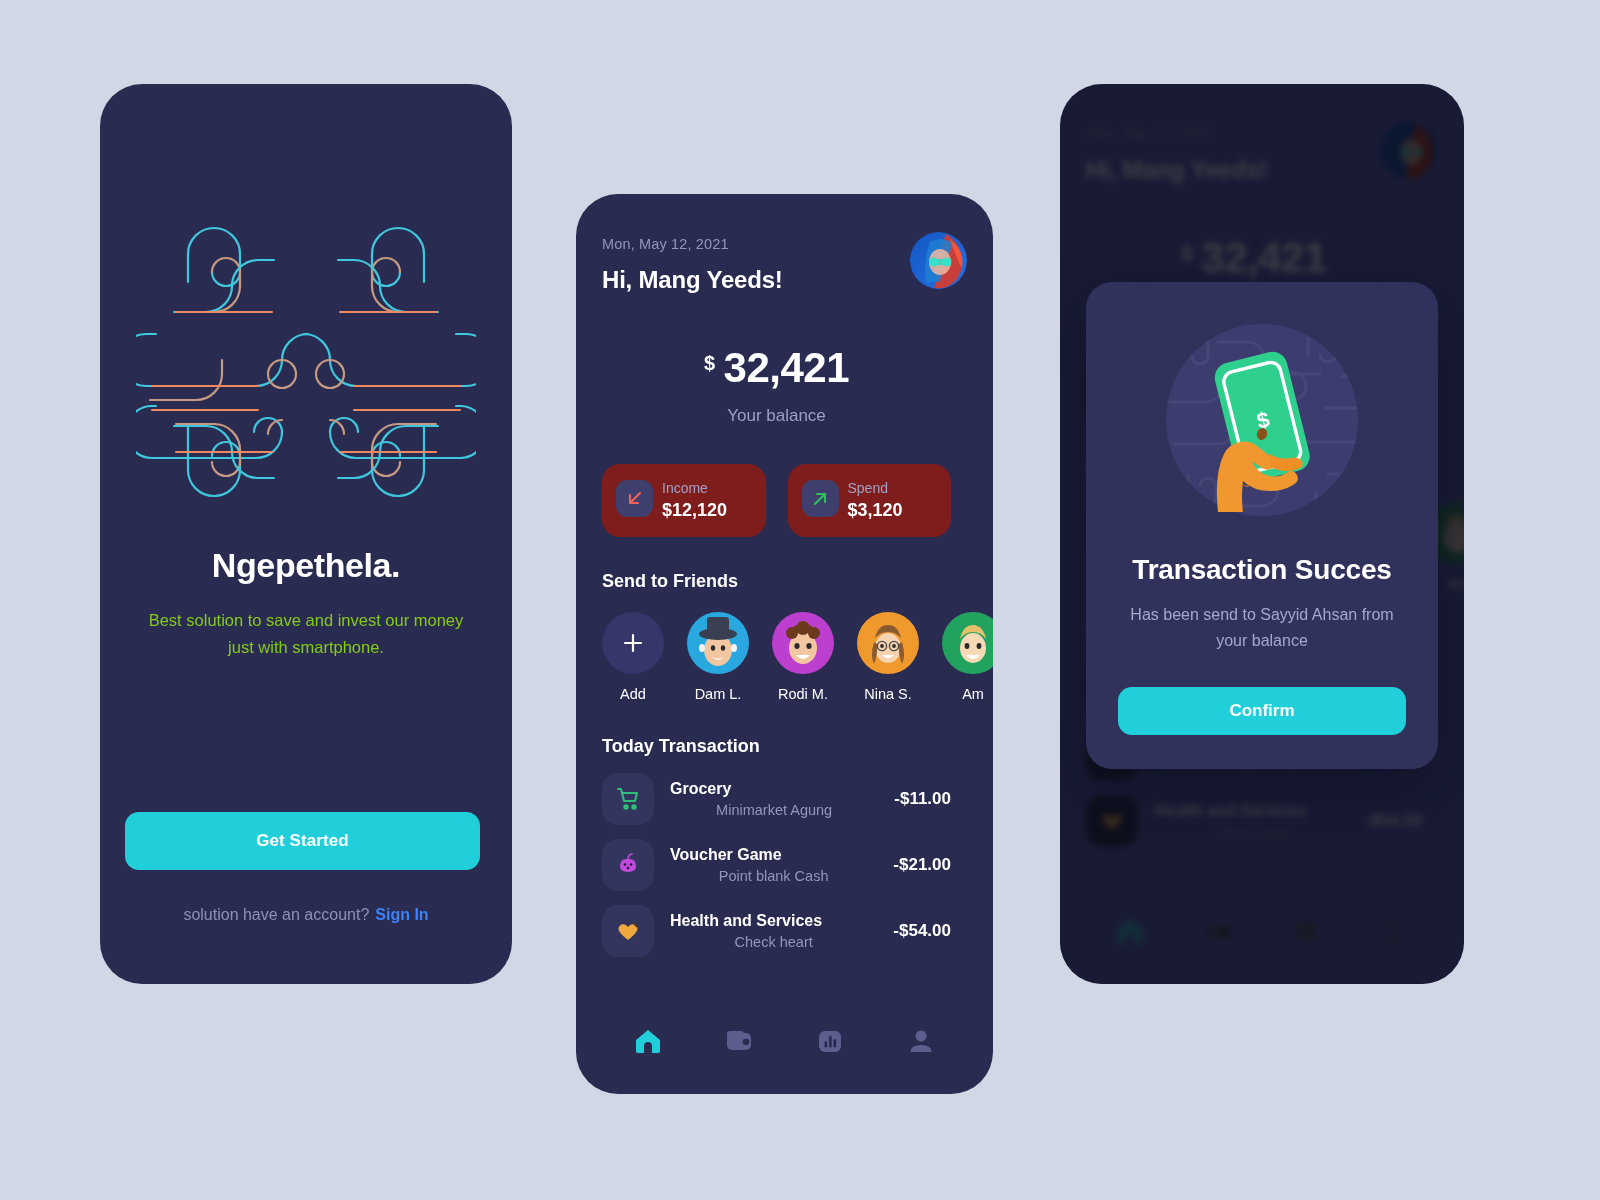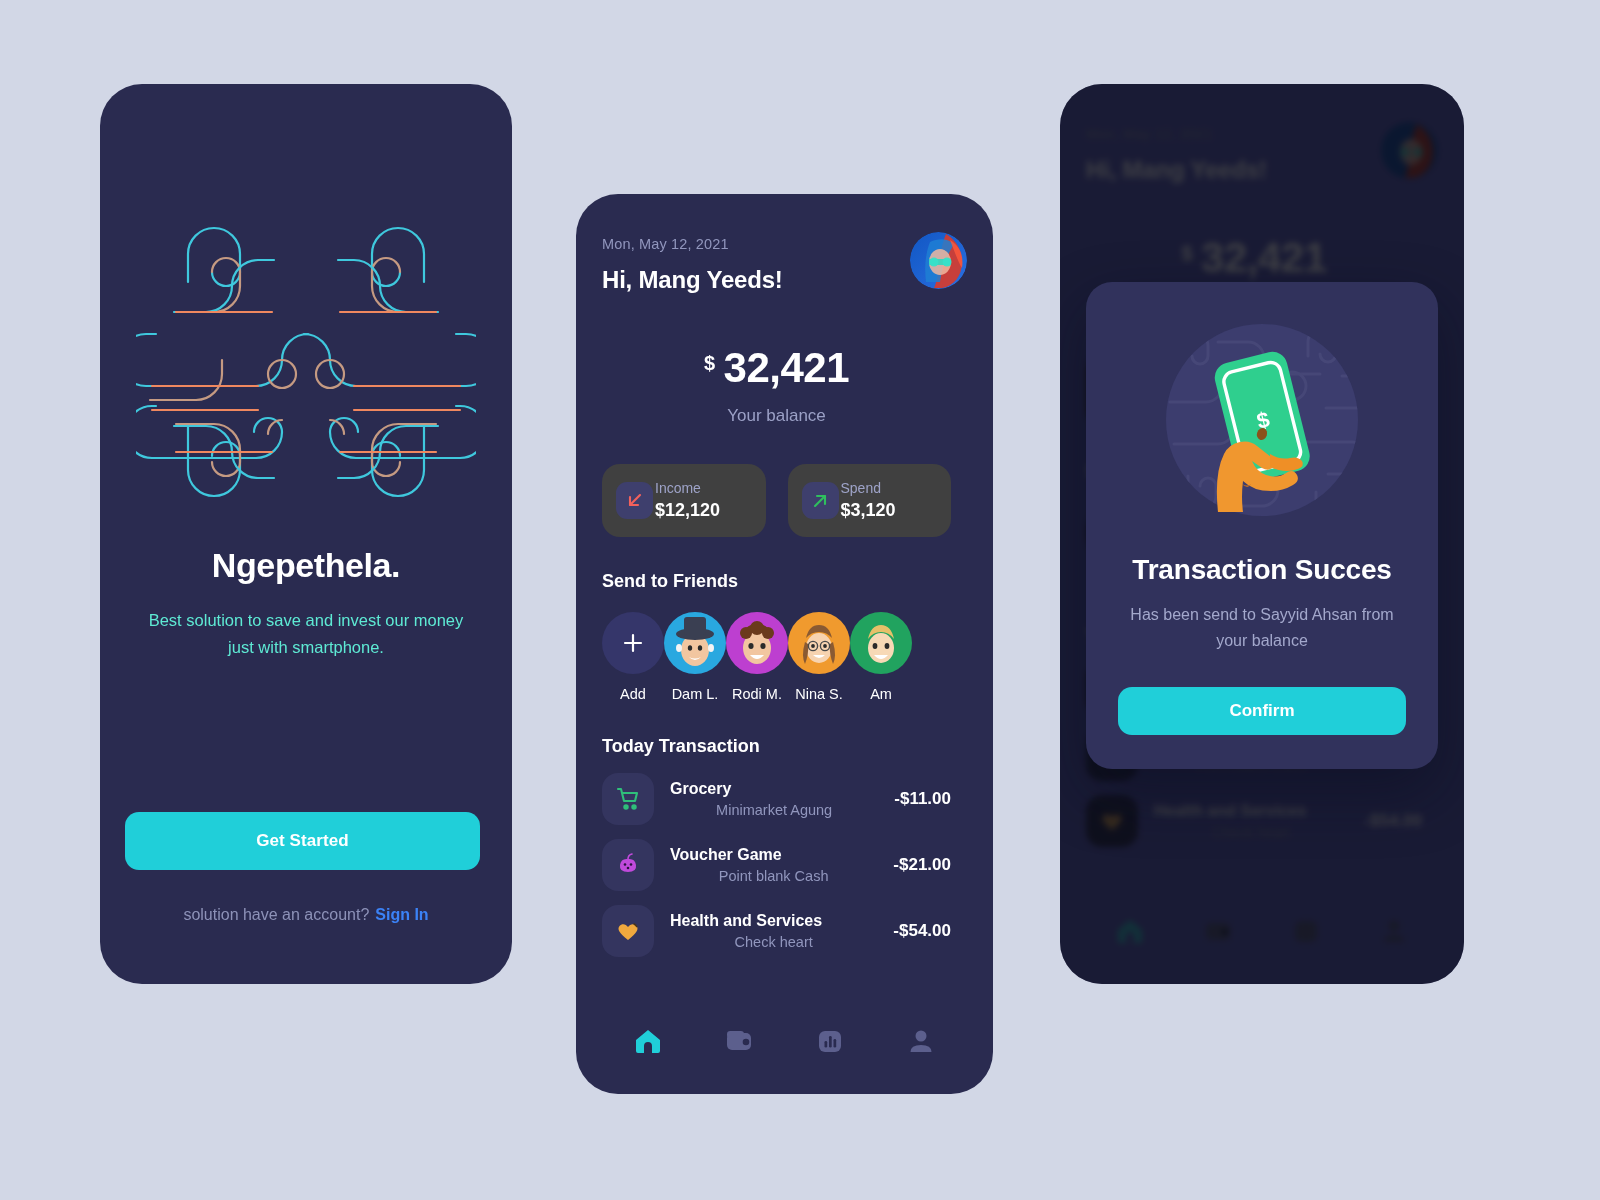--- a/index.html
+++ b/index.html
@@ -26,21 +26,21 @@
   
   .onb-art {
     position:absolute; left:0; right:0; top:130px;
     display:flex; justify-content:center;
   }
   .onb-copy { position:absolute; left:0; right:0; top:462px; text-align:center; padding:0 44px; }
   .app-title {
     font-size:34px; font-weight:700; color:#ffffff; letter-spacing:-0.4px;
   }
   .app-sub {
-    margin-top:22px; font-size:16.5px; line-height:1.62; color:#5eead4; font-weight:400;
+    margin-top:22px; font-size:16.5px; line-height:1.62; color:#84cc16; font-weight:400;
   }
   .cta {
     position:absolute; left:25px; right:32px; top:728px; height:58px;
     background:#20cfd9; border:none; border-radius:14px;
     color:#ffffff; font-size:17px; font-weight:700; letter-spacing:0.1px;
     font-family:"Liberation Sans", sans-serif; cursor:pointer;
   }
   .signin-row {
     position:absolute; left:0; right:0; top:822px; text-align:center;
     font-size:16px; color:#8d92b8;
@@ -58,33 +58,33 @@
   .balance-wrap { margin-top:50px; text-align:center; }
   .balance-amt {
     font-size:42px; font-weight:700; color:#fff; letter-spacing:-0.5px;
     display:inline-flex; align-items:baseline; gap:9px;
   }
   .balance-cur { font-size:20px; font-weight:700; position:relative; top:-12px; }
   .balance-label { margin-top:14px; font-size:17px; color:#9ba0c6; }
 
   .stat-row { display:flex; gap:22px; margin-top:38px; }
   .stat-card {
-    flex:1; background:#404040; border-radius:18px;
-    padding:16px 14px; display:flex; align-items:center; gap:2px;
+    flex:1; background:#7f1d1d; border-radius:18px;
+    padding:16px 14px; display:flex; align-items:flex-start; gap:9px;
   }
   .stat-ico {
     width:37px; height:37px; border-radius:11px; background:#3e3f6d;
     display:flex; align-items:center; justify-content:center; flex:0 0 auto;
   }
   .stat-label { font-size:14px; color:#9ea3c8; }
   .stat-value { font-size:18px; font-weight:700; color:#fff; margin-top:4px; }
 
   .section-title { margin-top:34px; font-size:18px; font-weight:700; color:#fff; }
 
-  .friends { display:flex; margin-top:20px; }
+  .friends { display:flex; gap:23px; margin-top:20px; }
   .friend { width:62px; flex:0 0 auto; text-align:center; }
   .friend-av {
     width:62px; height:62px; border-radius:50%;
     display:flex; align-items:center; justify-content:center;
     font-size:38px; line-height:1; overflow:hidden;
   }
   .friend-add { background:#35366a; }
   .friend-name { margin-top:12px; font-size:14.5px; color:#fff; white-space:nowrap; }
 
   .tx-list { margin-top:16px; }

